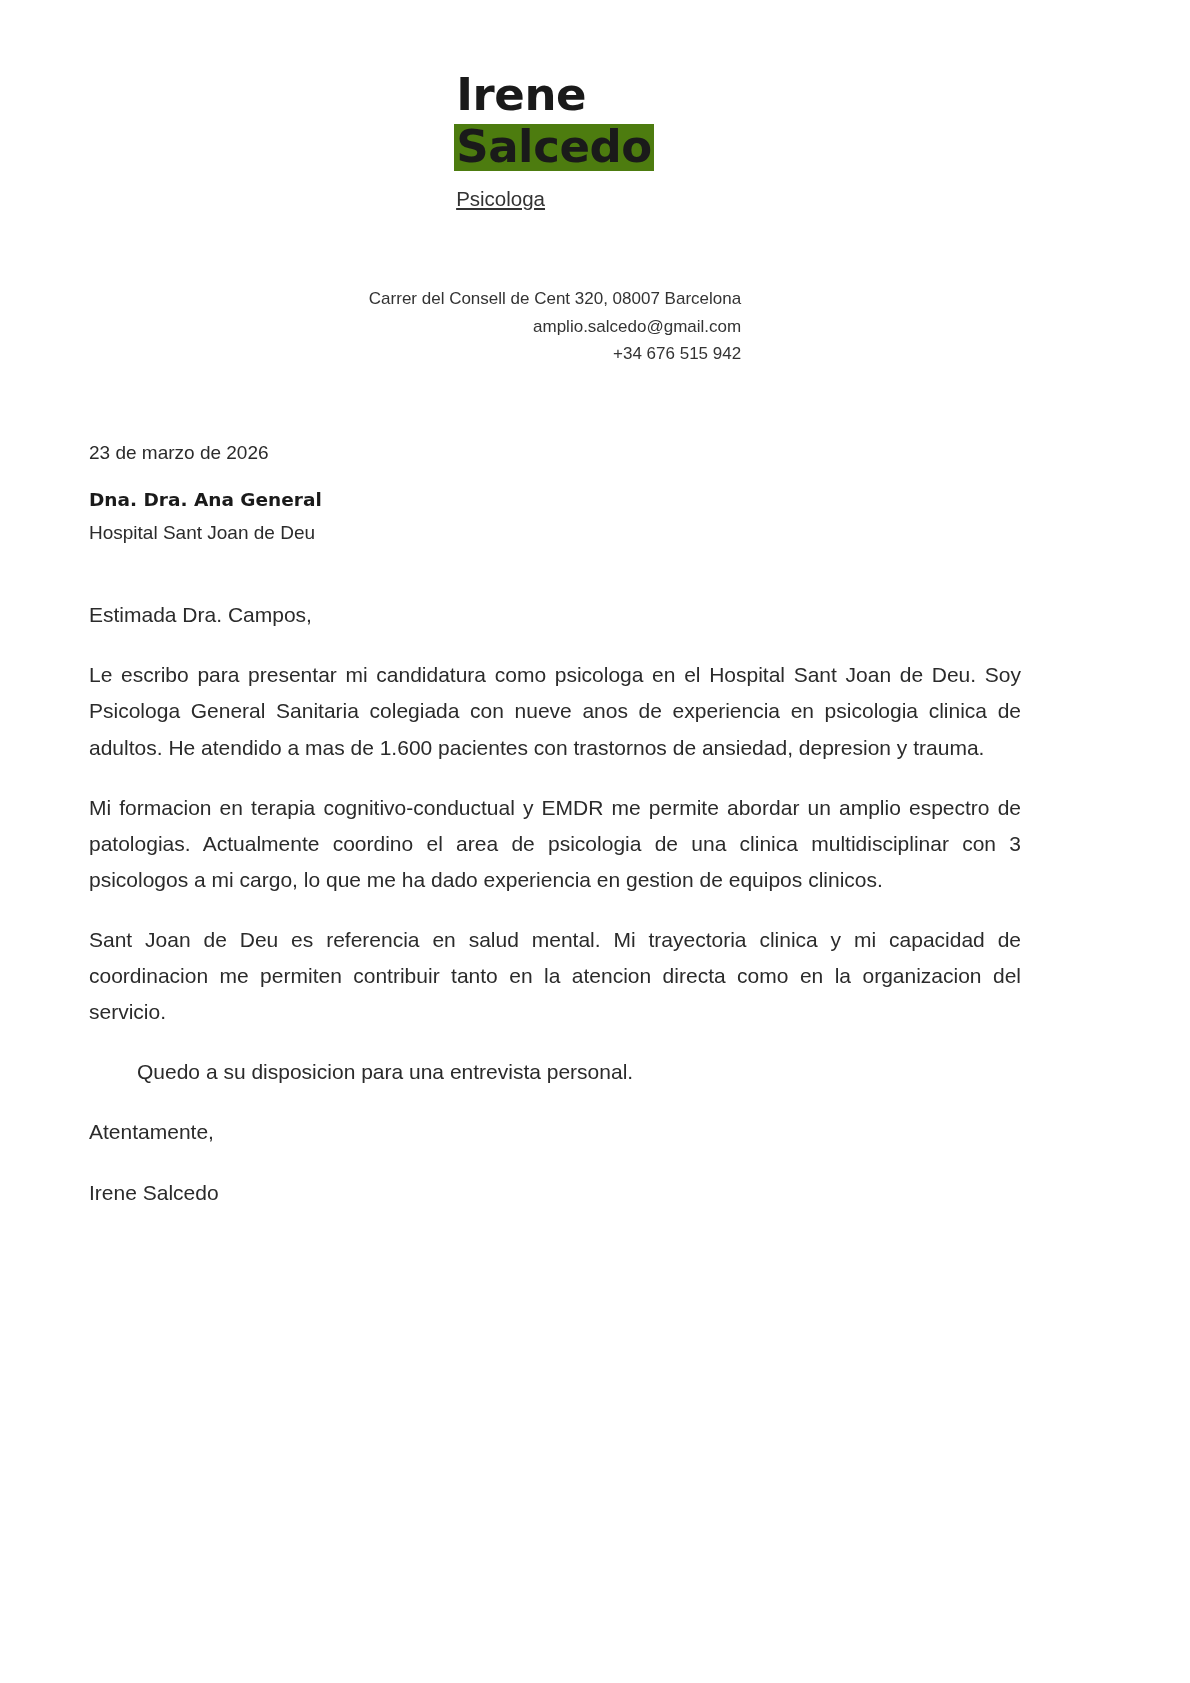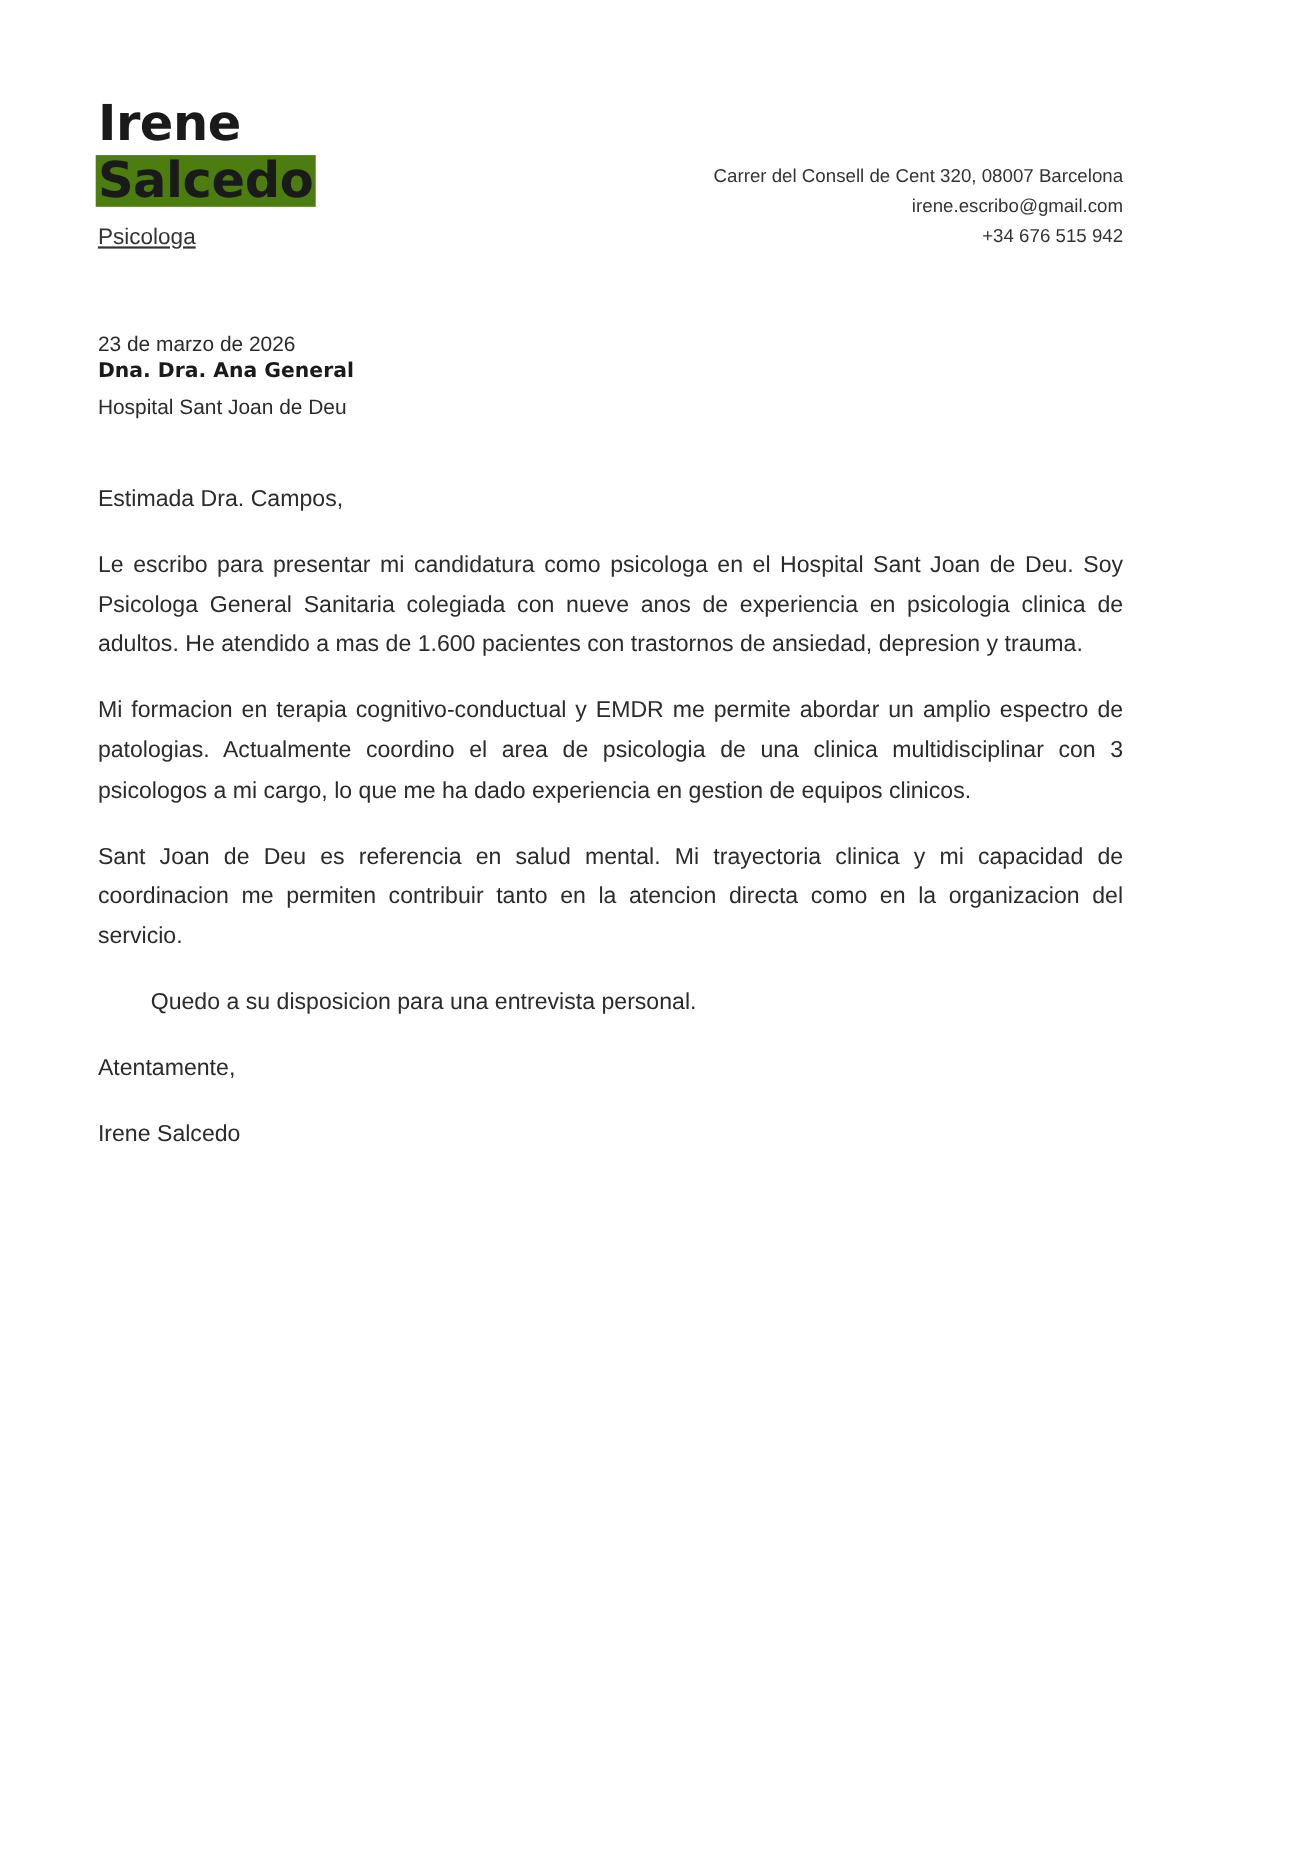--- a/index.html
+++ b/index.html
@@ -25,22 +25,22 @@
   .content {
     position: absolute;
     left: 89px;
     top: 0;
     width: 932px;
   }
 
   
   .letter-header {
     display: flex;
-    flex-direction: row;
-    align-items: flex-end;
+    flex-direction: column;
+    align-items: center;
     justify-content: space-between;
     padding-top: 72px;
   }
   .identity {
     flex: 0 0 auto;
     max-width: 430px;
   }
   .name-block {
     line-height: 1.02;
   }
@@ -84,20 +84,21 @@
   .contact-line { display: block; }
 
   
   .meta {
     margin-top: 72px;
   }
   .letter-date {
     font-size: 19px;
     color: #2b2b2b;
     line-height: 1.35;
+    margin-bottom: 22px;
   }
   .recipient-name {
     font-family: "DejaVu Sans", sans-serif;
     font-weight: bold;
     font-size: 18.5px;
     color: #1a1a1a;
     line-height: 1.35;
     margin-bottom: 7px;
   }
   .recipient-org {
@@ -146,21 +147,21 @@
       <div class="identity">
         <div class="name-block">
           <span class="name-line first">Irene</span>
           <span class="name-line last">Salcedo</span>
         </div>
         <div class="job-title">Psicologa</div>
       </div>
 
       <div class="contact">
         <span class="contact-line">Carrer del Consell de Cent 320, 08007 Barcelona</span>
-        <span class="contact-line">irene.escribo@gmail.com</span>
+        <span class="contact-line">amplio.salcedo@gmail.com</span>
         <span class="contact-line">+34 676 515 942</span>
       </div>
 
     </div>
 
     <div class="meta">
       <div class="letter-date">23 de marzo de 2026</div>
       <div class="recipient-name">Dna. Dra. Ana General</div>
       <div class="recipient-org">Hospital Sant Joan de Deu</div>
     </div>

